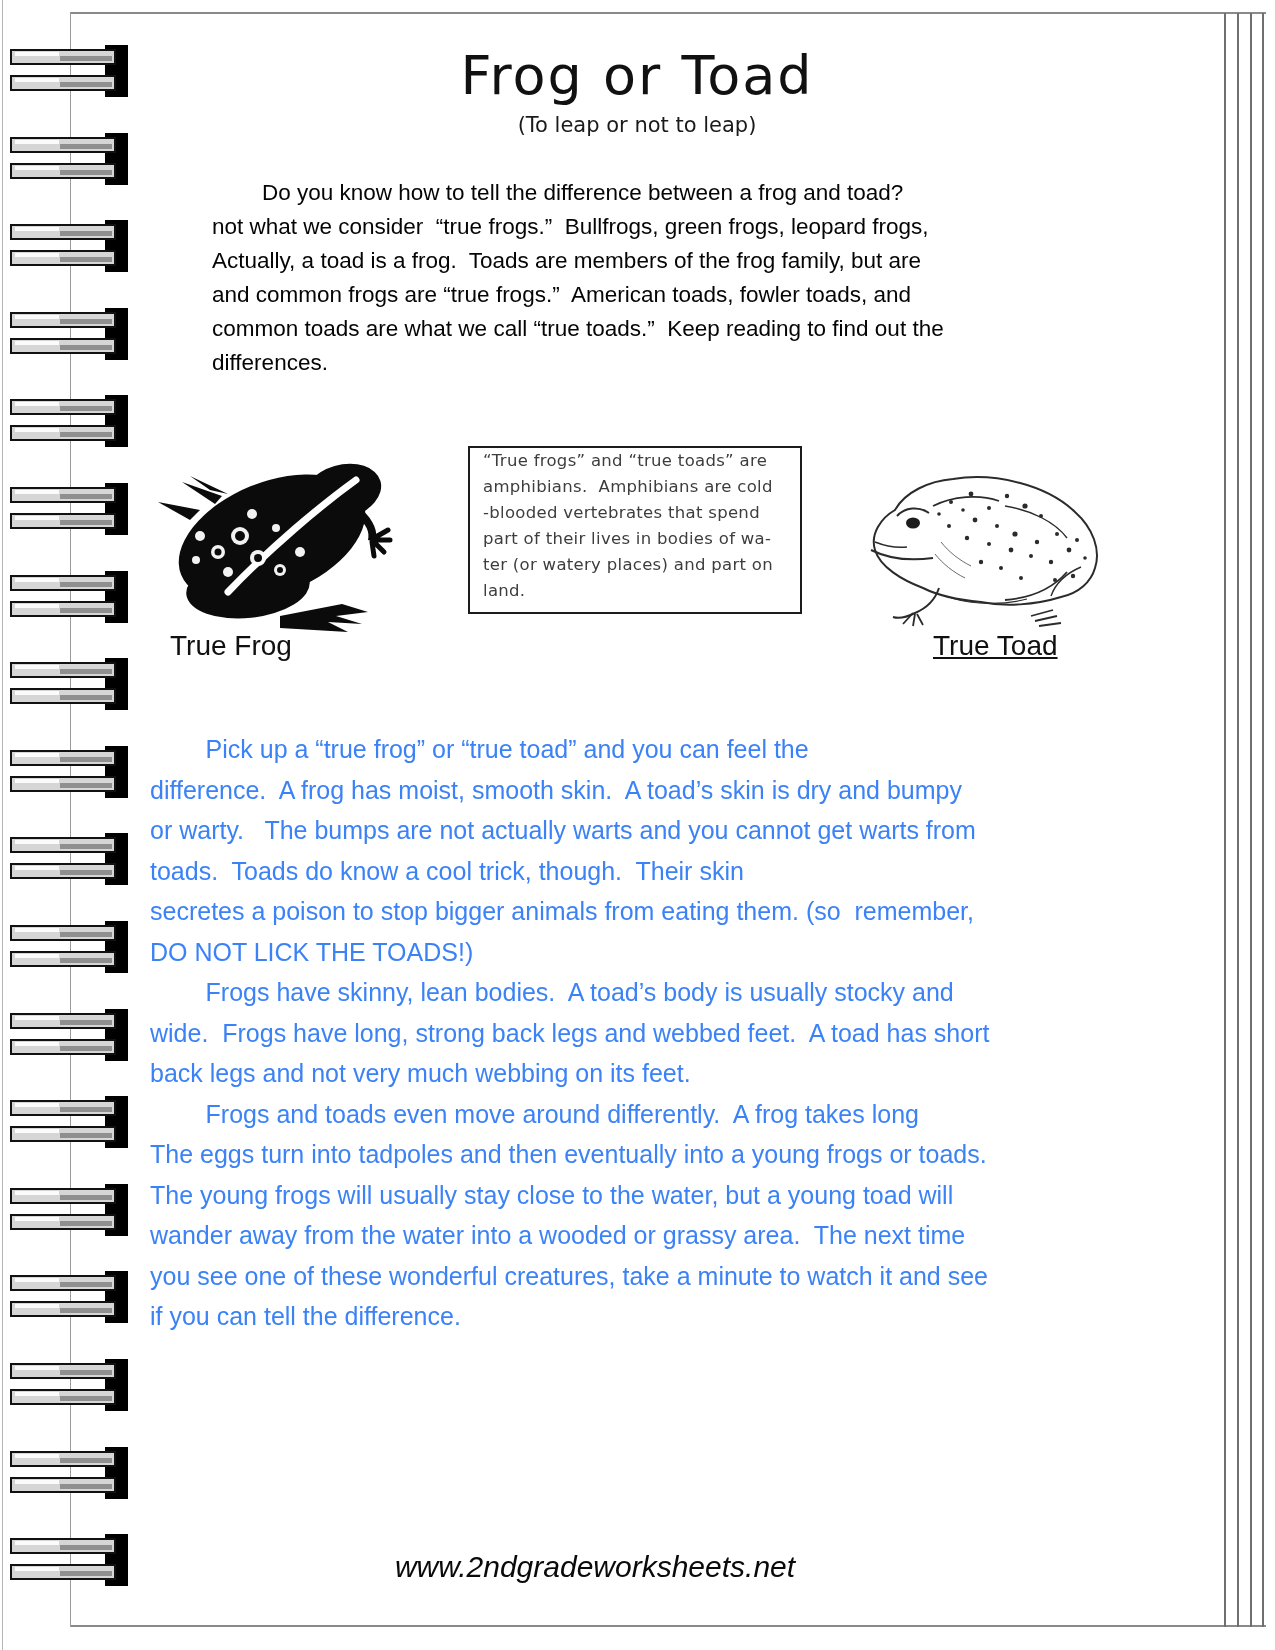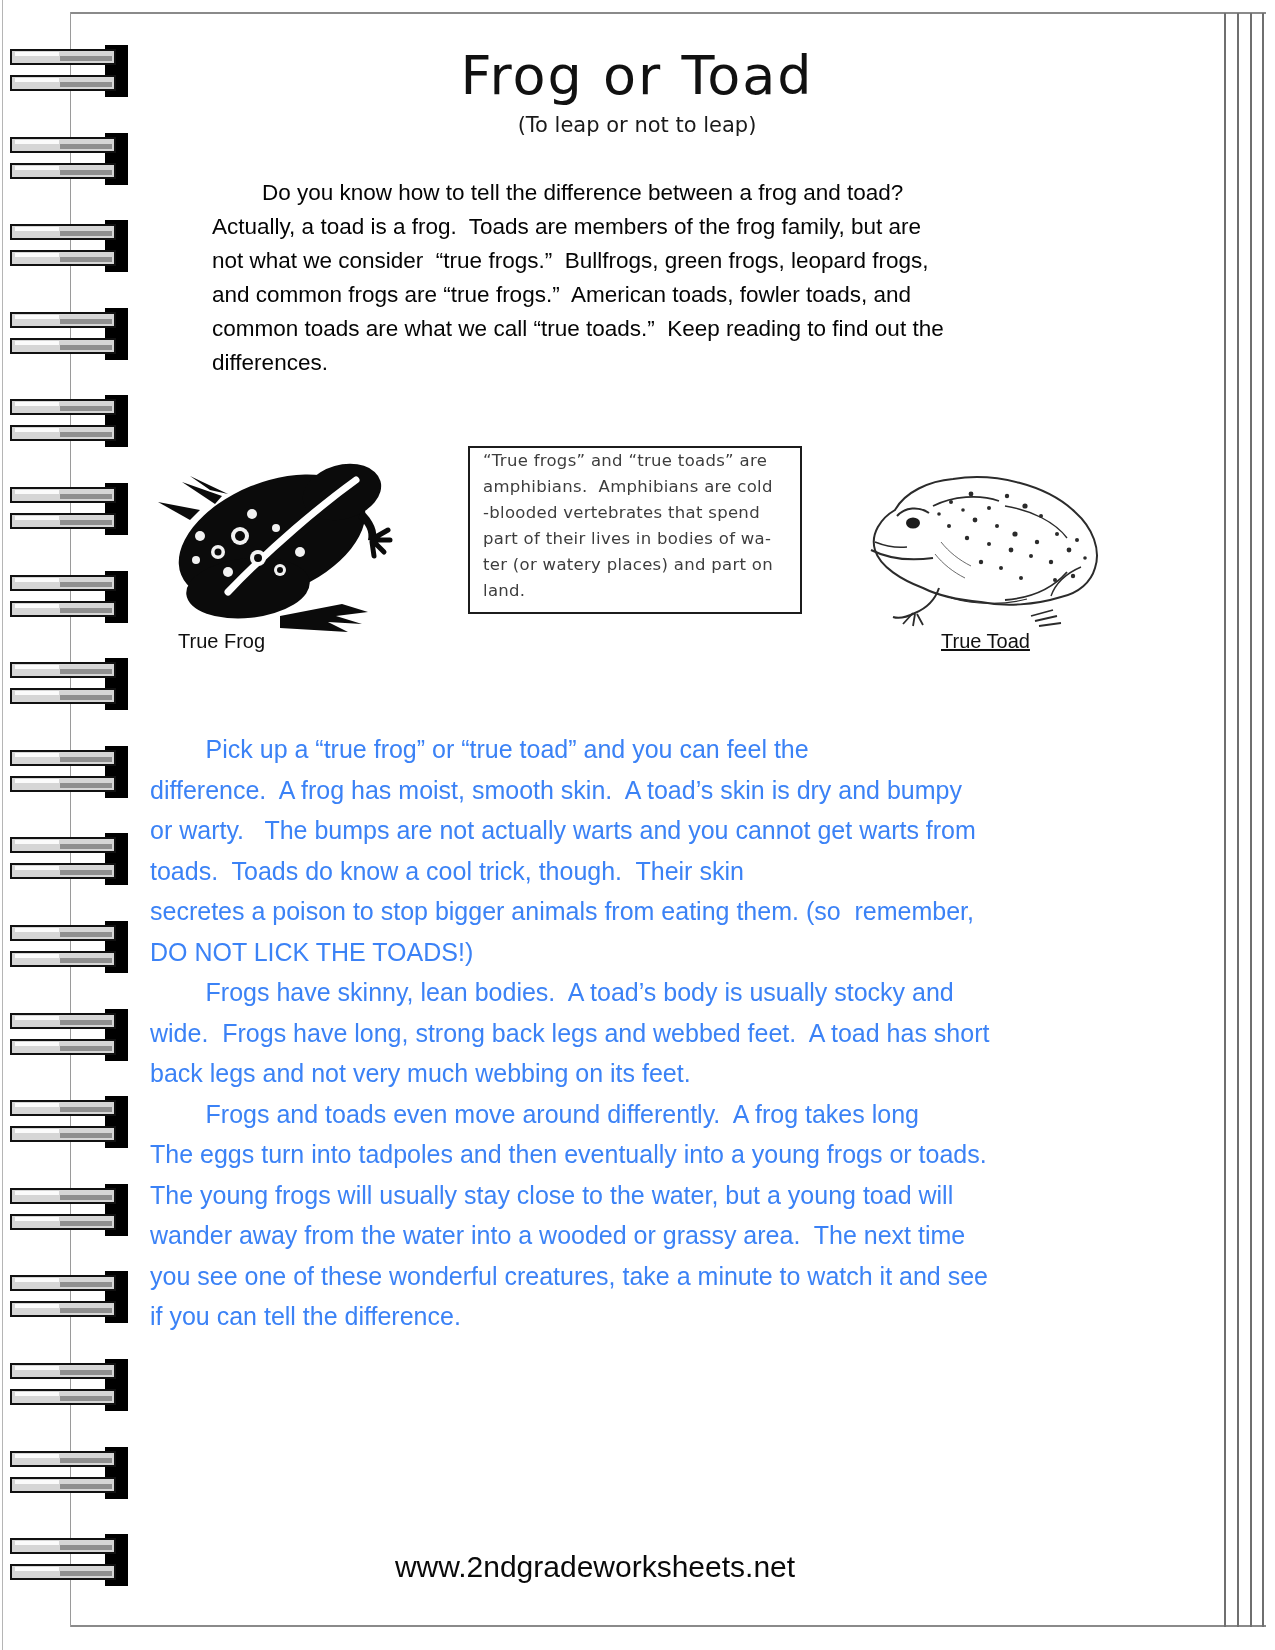--- a/index.html
+++ b/index.html
@@ -29,28 +29,28 @@
   .title{font-size:54px;letter-spacing:2px;color:#111;font-family:"DejaVu Sans",sans-serif;}
   .subtitle{font-size:21px;margin-top:6px;color:#1a1a1a;font-family:"DejaVu Sans",sans-serif;}
 
   .intro{position:absolute;left:212px;top:176px;font-size:22.5px;line-height:34px;color:#050505;}
 
   .fact-box{position:absolute;left:468px;top:446px;width:334px;box-sizing:border-box;
             border:2px solid #1c1c1c;padding:0 12px 8px 13px;background:#fff;
             font-family:"DejaVu Sans",sans-serif;font-size:16.5px;line-height:26px;
             color:#3d3d3d;letter-spacing:0.3px;overflow:hidden;}
 
-  .caption{position:absolute;font-size:20px;color:#101010;margin-left:8px;}
+  .caption{position:absolute;font-size:28px;color:#101010;}
   .frog-cap{left:170px;top:630px;}
   .toad-cap{left:933px;top:630px;text-decoration:underline;}
 
   .body-text{position:absolute;left:150px;top:729px;font-size:25px;line-height:40.5px;color:#3b82f6;}
 
   .footer{position:absolute;left:0;top:1550px;width:1190px;text-align:center;
-          font-size:30px;color:#0a0a0a;}
+          font-size:30px;color:#0a0a0a;font-style:italic;}
 
   .fig{position:absolute;}
   .fig-frog{left:130px;top:440px;}
   .fig-toad{left:855px;top:450px;}
 </style>
 </head>
 <body>
 
 <div class="canvas">
 
@@ -264,22 +264,22 @@
       </div>
     </div>
 
   <div class="title-wrap">
     <div class="title">Frog or Toad</div>
     <div class="subtitle">(To leap or not to leap)</div>
   </div>
 
   <div class="intro">
       <div class="line">        Do you know how to tell the difference between a frog and toad?</div>
+      <div class="line">not what we consider  “true frogs.”  Bullfrogs, green frogs, leopard frogs,</div>
       <div class="line">Actually, a toad is a frog.  Toads are members of the frog family, but are</div>
-      <div class="line">not what we consider  “true frogs.”  Bullfrogs, green frogs, leopard frogs,</div>
       <div class="line">and common frogs are “true frogs.”  American toads, fowler toads, and</div>
       <div class="line">common toads are what we call “true toads.”  Keep reading to find out the</div>
       <div class="line">differences.</div>
     </div>
 
   <svg class="fig fig-frog" width="265" height="195" viewBox="0 0 265 195">
     <g>
 
       <path d="M52,42 L92,56 L85,64 Z M60,36 L98,54 L80,50 Z" fill="#0b0b0b"></path>
       <path d="M28,62 L70,70 L60,80 Z" fill="#0b0b0b"></path>

